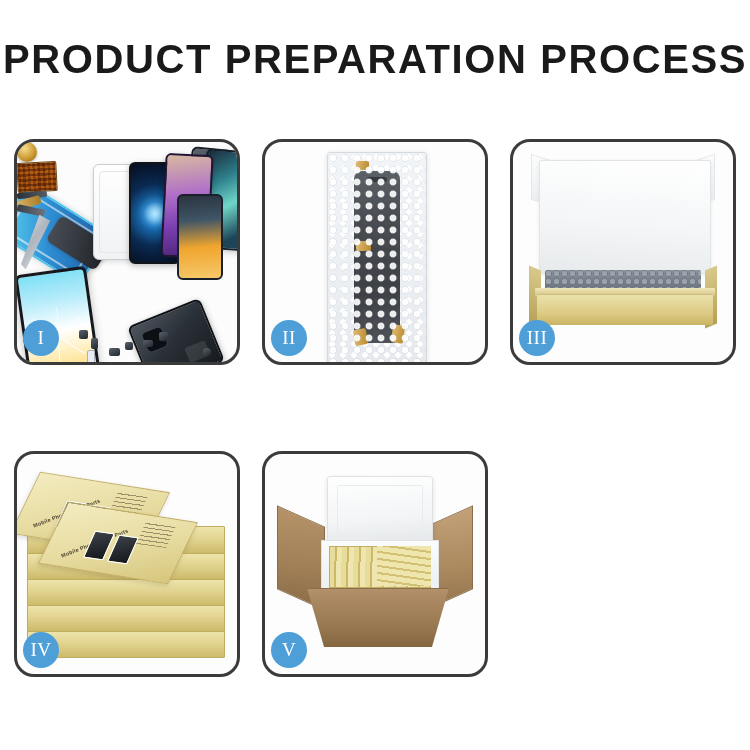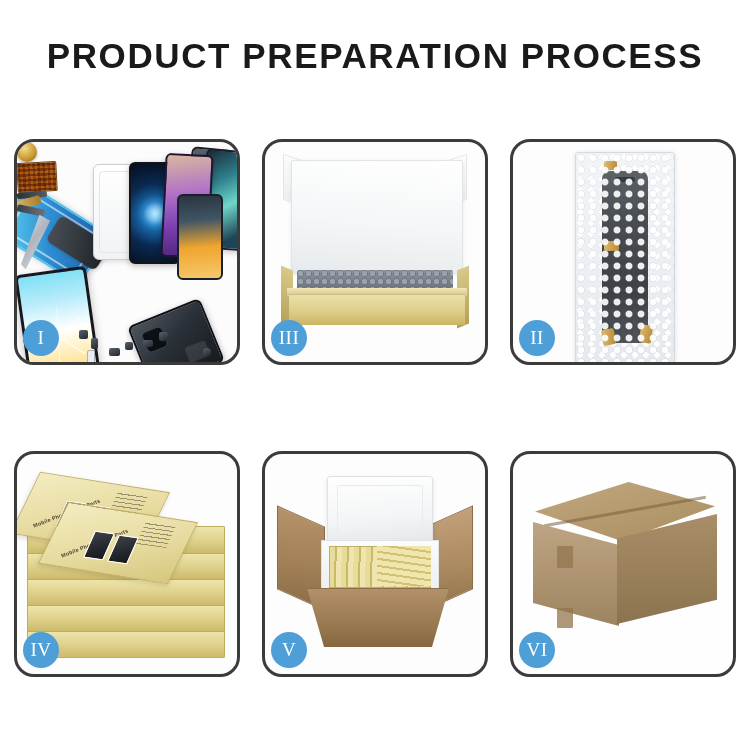--- a/index.html
+++ b/index.html
@@ -16,21 +16,21 @@
   }
 
   
   .header {
     width: 750px;
     padding-top: 38px;
     text-align: center;
   }
   .page-title {
     font-family: "Liberation Sans", sans-serif;
-    font-size: 35px;
+    font-size: 40px;
     font-weight: 700;
     letter-spacing: 1.6px;
     color: #1a1a1a;
     line-height: 1.05;
     margin: 0;
     white-space: nowrap;
   }
   .page-subtitle {
     font-family: "Liberation Sans", sans-serif;
     font-size: 14.5px;
@@ -451,50 +451,50 @@
       <div class="p1-chip" style="left:126px;top:198px;width:10px;height:7px;"></div>
       <div class="p1-chip" style="left:70px;top:208px;width:6px;height:12px;background:#e9edf1;border:1px solid #aab2ba;"></div>
       <div class="p1-chip" style="left:142px;top:190px;width:9px;height:9px;"></div>
       <div class="p1-chip" style="left:186px;top:206px;width:8px;height:8px;border-radius:50%;"></div>
       <div class="p1-tweez"></div>
     </div>
     <div class="badge">I</div>
 
   </div>
 
+  <div class="panel p2">
+    <div class="panel-photo">
+      <div class="p2-bag">
+        <div class="p2-part"></div>
+        <div class="p2-tape" style="left:28px;top:8px;width:13px;height:9px;"></div>
+        <div class="p2-tape" style="left:28px;top:88px;width:15px;height:10px;"></div>
+        <div class="p2-tape" style="left:26px;top:176px;width:13px;height:16px;transform:rotate(-10deg);"></div>
+        <div class="p2-tape" style="left:64px;top:172px;width:12px;height:18px;transform:rotate(8deg);"></div>
+        <div class="p2-bubbles"></div>
+      </div>
+    </div>
+    <div class="badge">II</div>
+
+  </div>
+
   <div class="panel p3">
     <div class="panel-photo">
       <div class="p3-foam-flapL"></div>
       <div class="p3-foam-flapR"></div>
       <div class="p3-foam"></div>
       <div class="p3-bubbleband"></div>
       <div class="p3-box-left"></div>
       <div class="p3-box-right"></div>
       <div class="p3-box-rim"></div>
       <div class="p3-box-front2"></div>
     </div>
     <div class="badge">III</div>
 
   </div>
 
-  <div class="panel p2">
-    <div class="panel-photo">
-      <div class="p2-bag">
-        <div class="p2-part"></div>
-        <div class="p2-tape" style="left:28px;top:8px;width:13px;height:9px;"></div>
-        <div class="p2-tape" style="left:28px;top:88px;width:15px;height:10px;"></div>
-        <div class="p2-tape" style="left:26px;top:176px;width:13px;height:16px;transform:rotate(-10deg);"></div>
-        <div class="p2-tape" style="left:64px;top:172px;width:12px;height:18px;transform:rotate(8deg);"></div>
-        <div class="p2-bubbles"></div>
-      </div>
-    </div>
-    <div class="badge">II</div>
-
-  </div>
-
   <div class="panel p4">
     <div class="panel-photo p4-stack">
       <div class="p4-layer" style="top:176px;"></div>
       <div class="p4-layer" style="top:150px;"></div>
       <div class="p4-layer" style="top:124px;"></div>
       <div class="p4-layer" style="top:98px;"></div>
       <div class="p4-layer" style="top:72px;"></div>
 
       <div class="p4-toplid" style="left:8px;top:28px;"></div>
       <div class="p4-label" style="left:14px;top:56px;transform:rotate(-21deg);">Mobile Phone Spare Parts</div>
@@ -520,26 +520,14 @@
       <div class="p5-foam-lid"></div>
       <div class="p5-foam-body"></div>
       <div class="p5-contents"></div>
       <div class="p5-contents2"></div>
       <div class="p5-carton-front"></div>
     </div>
     <div class="badge">V</div>
 
   </div>
 
-  <div class="panel p6">
-    <div class="panel-photo">
-      <div class="p6-top"></div>
-      <div class="p6-seam"></div>
-      <div class="p6-left"></div>
-      <div class="p6-right"></div>
-      <div class="p6-tape" style="left:44px;top:92px;width:16px;height:22px;"></div>
-      <div class="p6-tape" style="left:44px;top:154px;width:16px;height:20px;"></div>
-    </div>
-    <div class="badge">VI</div>
-
-  </div>
 
 </div>
 
 </body></html>

